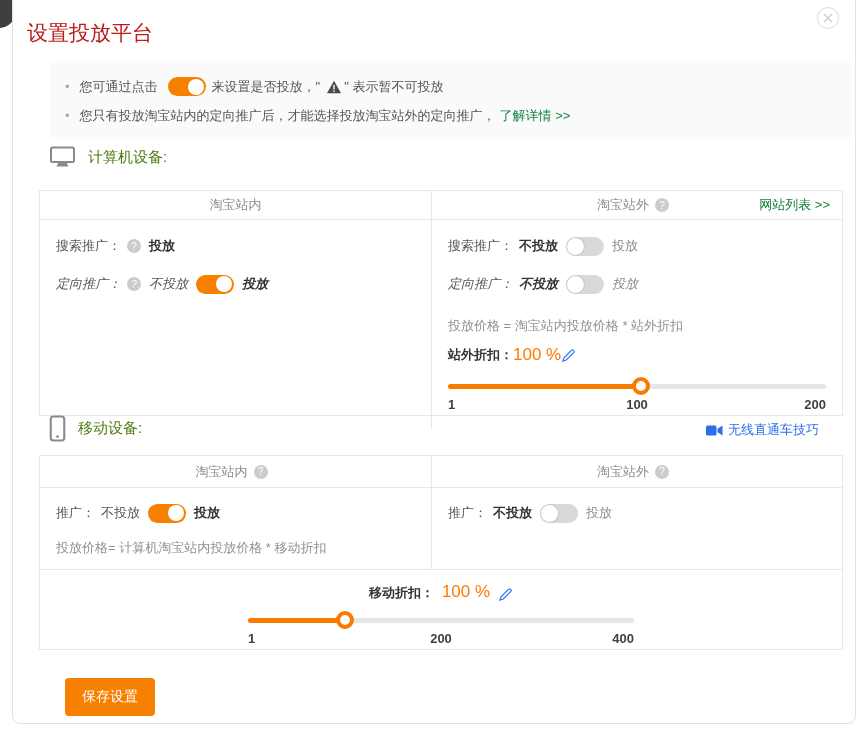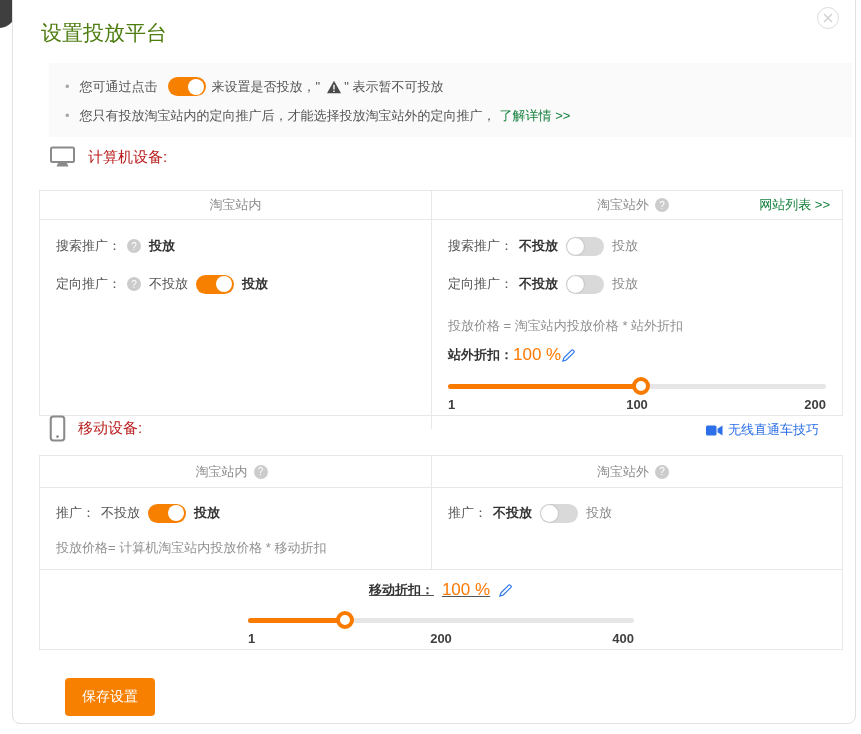--- a/index.html
+++ b/index.html
@@ -17,52 +17,52 @@
   .dlg{
     position:absolute; left:12px; top:-12px; width:844px; height:736px;
     background:#fff; border:1px solid #e2e2e2; border-radius:8px;
   }
   
   .close{
     position:absolute; top:18px; right:16px; width:22px; height:22px;
     border:1px solid #ddd; border-radius:50%; cursor:pointer;
     display:flex; align-items:center; justify-content:center;
   }
-  .title{ position:absolute; left:28px; top:30px; font-size:21px; color:#4d7c0f; }
+  .title{ position:absolute; left:14px; top:30px; font-size:21px; color:#b91c1c; }
   
   .hints{
     position:absolute; left:36px; right:3px; top:74px; height:74px;
     background:#fafafa; padding:10px 0 0 16px;
   }
   .hline{ display:flex; align-items:center; height:27px; margin-bottom:2px; white-space:nowrap; }
   .hline .seg{ margin-right:4px; }
   .hline::before{ content:""; }
   .blt{ color:#a8a8a8; margin-right:10px; }
   .lnk{ color:#15803d; text-decoration:none; cursor:pointer; }
   
   .tg{ display:inline-block; position:relative; width:38px; height:19px; border-radius:10px; vertical-align:middle; cursor:pointer; margin:0 8px; }
   .tg.on{ background:#f88000; }
   .tg.on .knob{ position:absolute; top:1.5px; right:2px; width:16px; height:16px; border-radius:50%; background:#fff; }
   .tg.off{ background:#d9d9d9; }
   .tg.off .knob{ position:absolute; top:1px; left:1px; width:17px; height:17px; border-radius:50%; background:#fff; box-shadow:0 0 2px rgba(0,0,0,.25); }
   
-  .sect{ position:absolute; left:36px; display:flex; align-items:center; gap:12px; font-size:15px; color:#b91c1c; }
+  .sect{ position:absolute; left:36px; display:flex; align-items:center; gap:12px; font-size:15px; color:#4d7c0f; }
   #sect-computer{ top:156px; }
   #sect-mobile{ top:426px; }
   .video-link{ position:absolute; right:36px; top:432px; display:flex; align-items:center; gap:5px; color:#2d6fe8; font-size:13px; cursor:pointer; }
   
   .tbl{ position:absolute; left:26px; width:804px; border:1px solid #e8e8e8; background:#fff; }
   #tbl-computer{ top:201px; height:226px; display:grid; grid-template-columns:392px 1fr; grid-template-rows:29px 1fr; }
   #tbl-mobile{ top:466px; height:195px; display:grid; grid-template-columns:392px 1fr; grid-template-rows:32px 81px 1fr; }
   .th{ display:flex; align-items:center; justify-content:center; gap:6px;
        border-bottom:1px solid #e8e8e8; color:#8c8c8c; position:relative; }
   .colL{ border-right:1px solid #e8e8e8; }
   .cell{ padding:14px 16px; }
   .row{ display:flex; align-items:center; height:24px; white-space:nowrap; }
-  .row + .row{ margin-top:14px; }
+  .row + .row{ margin-top:14px;font-style:italic; }
   .lab{ color:#555; margin-right:6px; }
   .bold{ color:#333; font-weight:bold; }
   .dim{ color:#8a8a8a; }
   .qicon{ display:inline-flex; align-items:center; justify-content:center;
           width:14px; height:14px; border-radius:50%; background:#ccc; color:#fff;
           font-size:10px; margin-right:8px; cursor:pointer; }
   .formula{ color:#909090; height:18px; line-height:18px; margin-top:21px; white-space:nowrap; }
   .discount{ display:flex; align-items:center; height:24px; margin-top:8px; }
   .pct{ color:#ff7800; font-size:17px; }
   
@@ -71,21 +71,21 @@
   .fill{ position:absolute; left:0; top:7px; height:5px; border-radius:3px; background:#f87b00; }
   .sknob{ position:absolute; top:0; width:18px; height:18px; border-radius:50%; background:#fff;
           border:4px solid #f87b00; margin-left:-9px; cursor:pointer; }
   .scale{ position:relative; height:18px; margin-top:2px; font-weight:bold; color:#3f3f3f; }
   .scale .smin{ position:absolute; left:0; }
   .scale .smid{ position:absolute; left:50%; transform:translateX(-50%); }
   .scale .smax{ position:absolute; right:0; }
   .hdr-link{ position:absolute; right:12px; font-weight:normal; }
   
   .mfoot{ grid-column:1 / 3; border-top:1px solid #e8e8e8; padding:8px 0 0 0; }
-  .mdiscount{ display:flex; align-items:center; justify-content:center; gap:8px; height:24px;text-decoration:underline; }
+  .mdiscount{ display:flex; align-items:flex-end; justify-content:center; gap:8px; height:24px; }
   .mslider-wrap{ width:386px; margin:0 auto; }
   
   .save{
     position:absolute; left:28px; top:689px; border:none; cursor:pointer;
     background:#f88000; color:#fff; font-size:14px; padding:10px 17px;
     border-radius:4px; font-family:inherit;margin-left:24px;
   }
 </style>
 </head>
 <body>

